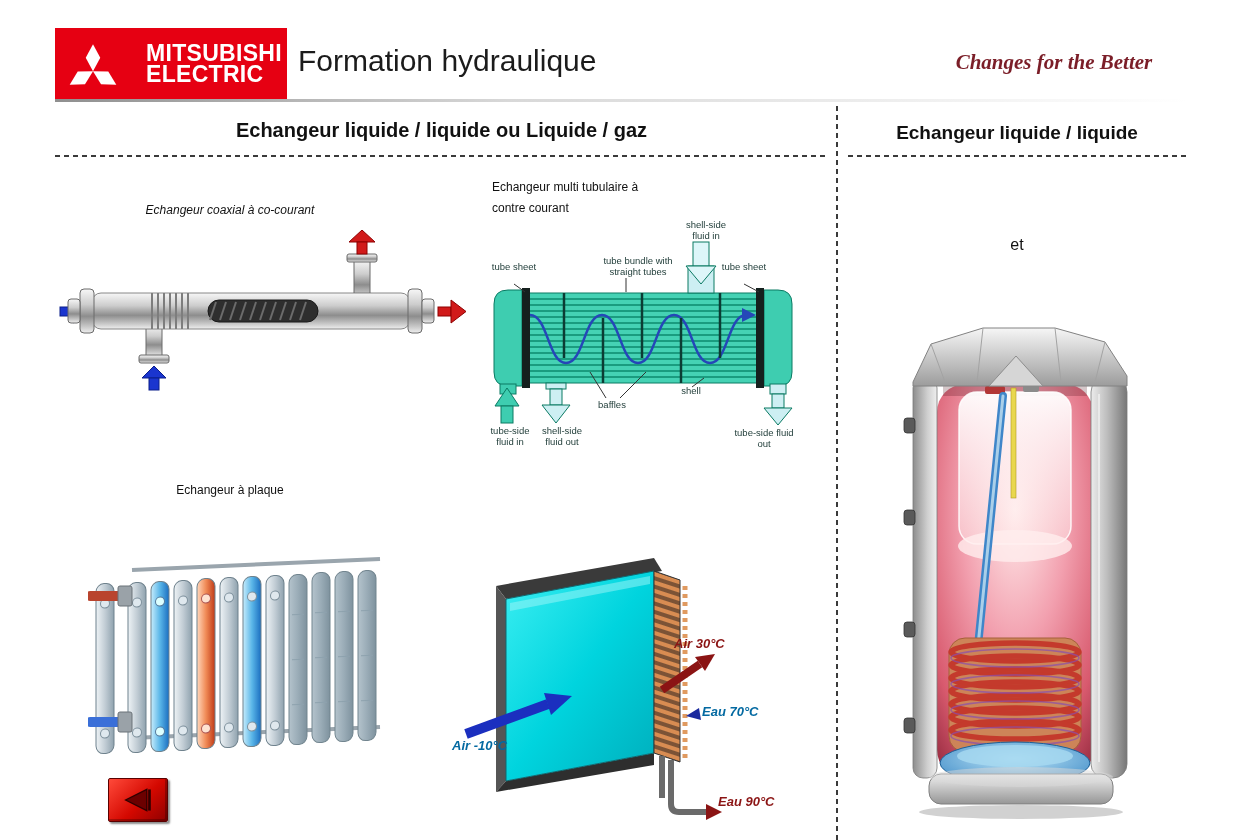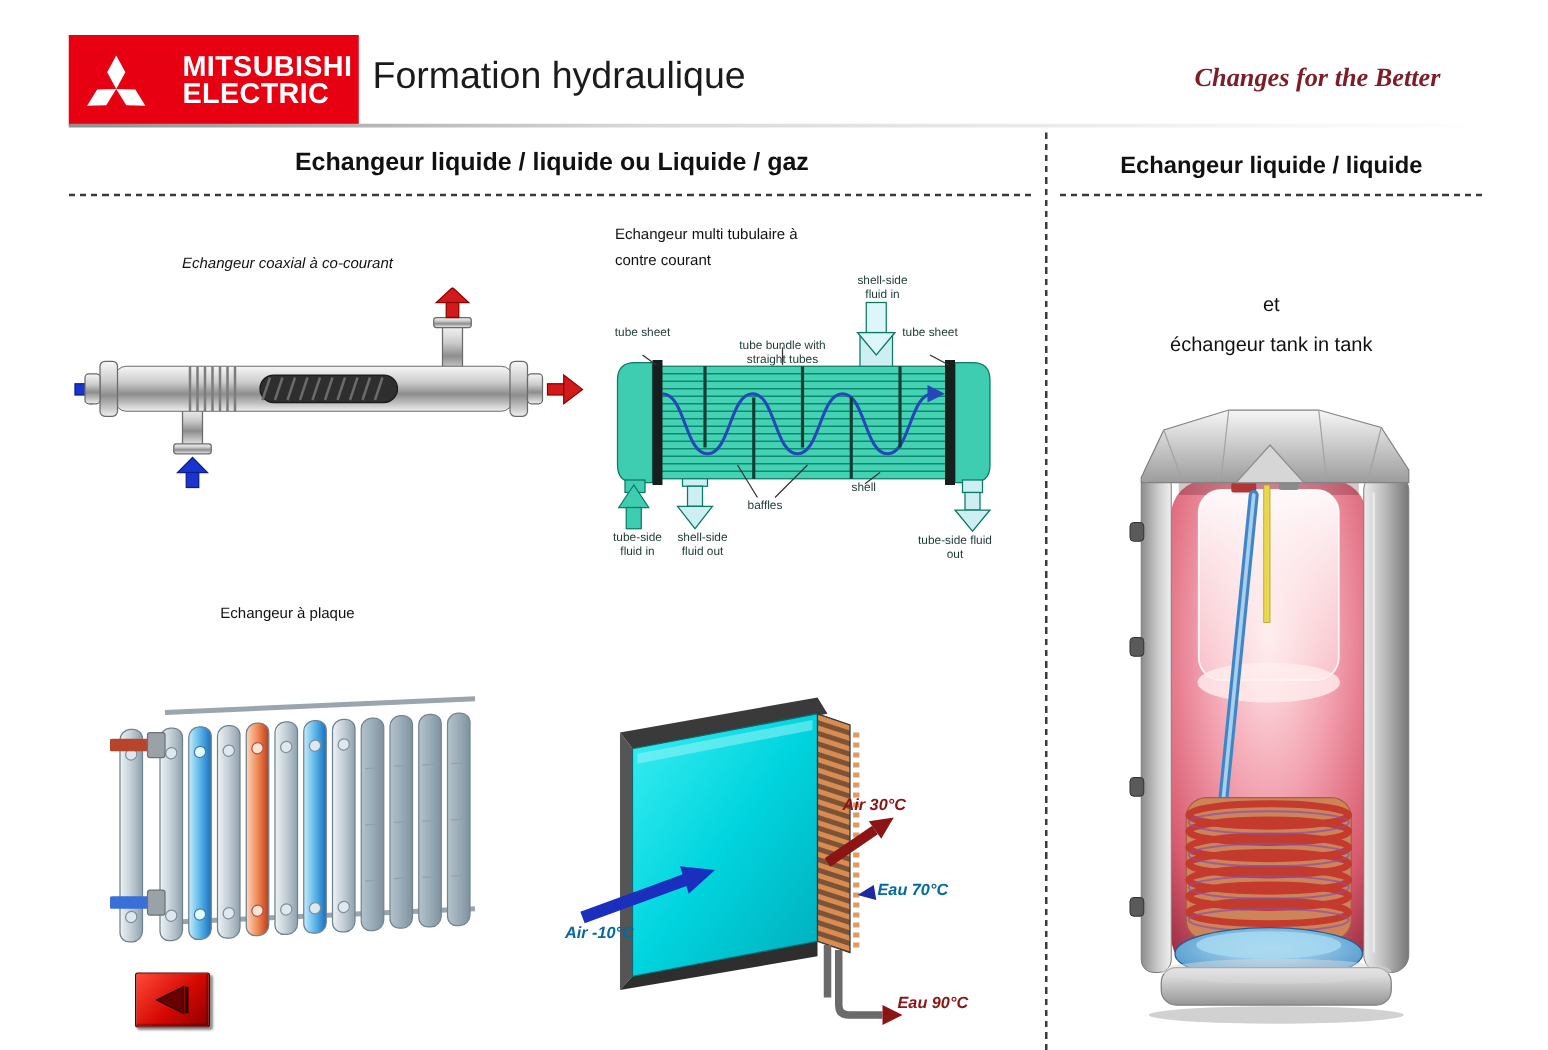--- a/index.html
+++ b/index.html
@@ -39,21 +39,21 @@
 
   
   .coaxial-figure{left:58px;top:230px;width:412px;height:162px;}
   .multitube-figure{left:486px;top:220px;width:315px;height:252px;}
   .plaque-figure{left:88px;top:540px;width:320px;height:238px;}
   .batterie-figure{left:450px;top:556px;width:350px;height:282px;}
   .tank-figure{left:903px;top:322px;width:238px;height:498px;}
 
   .mt-lab{position:absolute;font-size:9.5px;line-height:10.5px;color:#1d3a36;text-align:center;}
   #mtl-ts-l{left:4px;top:42px;width:48px;}
-  #mtl-bundle{left:92px;top:36px;width:96px;margin-top:16px;}
+  #mtl-bundle{left:104px;top:36px;width:96px;}
   #mtl-ssin{left:192px;top:0;width:56px;}
   #mtl-ts-r{left:234px;top:42px;width:48px;}
   #mtl-baffles{left:98px;top:180px;width:56px;}
   #mtl-shell{left:188px;top:166px;width:34px;}
   #mtl-tsin{left:0;top:206px;width:48px;}
   #mtl-ssout{left:46px;top:206px;width:60px;}
   #mtl-tsout{left:248px;top:208px;width:60px;}
 
   .bt-lab{position:absolute;font-weight:700;font-style:italic;font-size:13px;white-space:nowrap;}
   .hot{color:#8b1414;}
@@ -374,21 +374,20 @@
   </div>
 
   <div class="abs back-button">
     <svg width="44" height="30" viewBox="0 0 48 34">
       <polygon points="34,5 34,29 10,17" fill="#6b0000" stroke="#2e0000" stroke-width="1.5"></polygon>
       <line x1="37" y1="5" x2="37" y2="29" stroke="#2e0000" stroke-width="3"></line>
     </svg>
   </div>
 
   <div class="abs right-caption" id="cap2">et</div>
-  <div class="abs right-caption" id="cap3">échangeur tank in tank</div>
 
   <svg class="abs tank-figure" viewBox="0 0 238 498">
     <defs>
       <linearGradient id="lidG" x1="0" y1="0" x2="0" y2="1">
         <stop offset="0" stop-color="#f6f6f6"></stop>
           <stop offset="1" stop-color="#9c9c9c"></stop>
       </linearGradient>
       <linearGradient id="wallR" x1="0" y1="0" x2="1" y2="0">
         <stop offset="0" stop-color="#ececec"></stop>
           <stop offset="0.45" stop-color="#bdbdbd"></stop>

